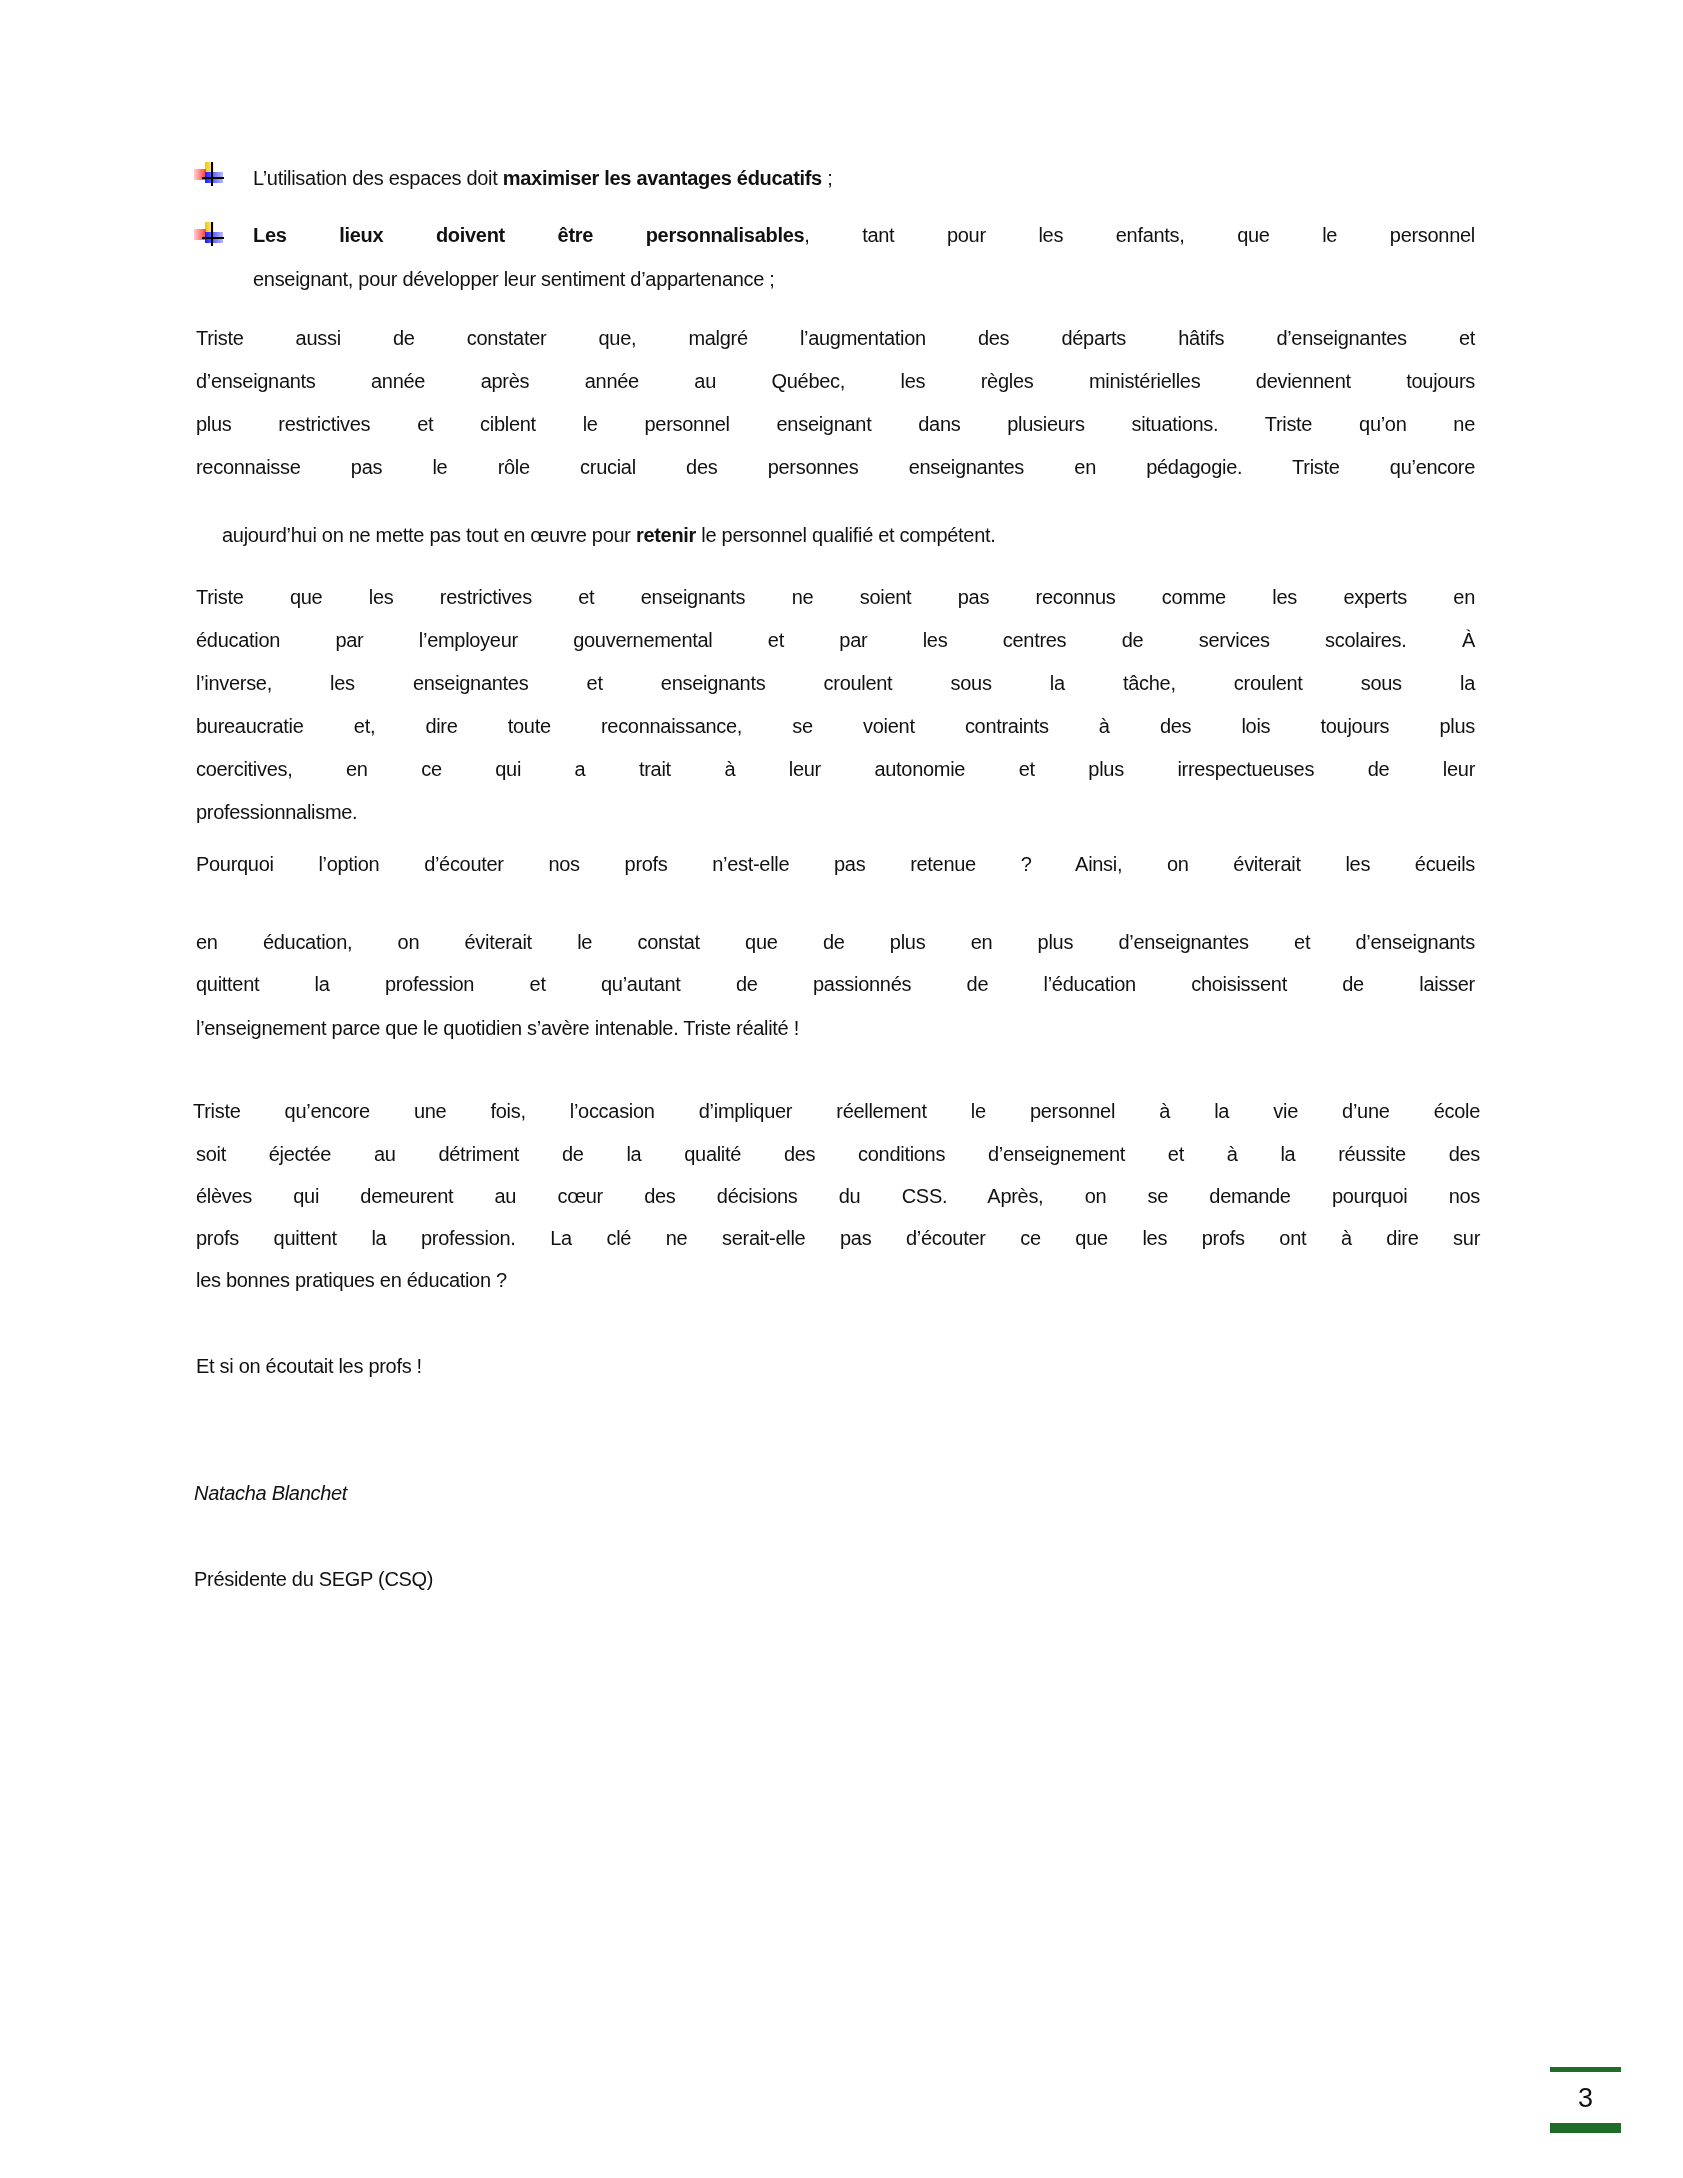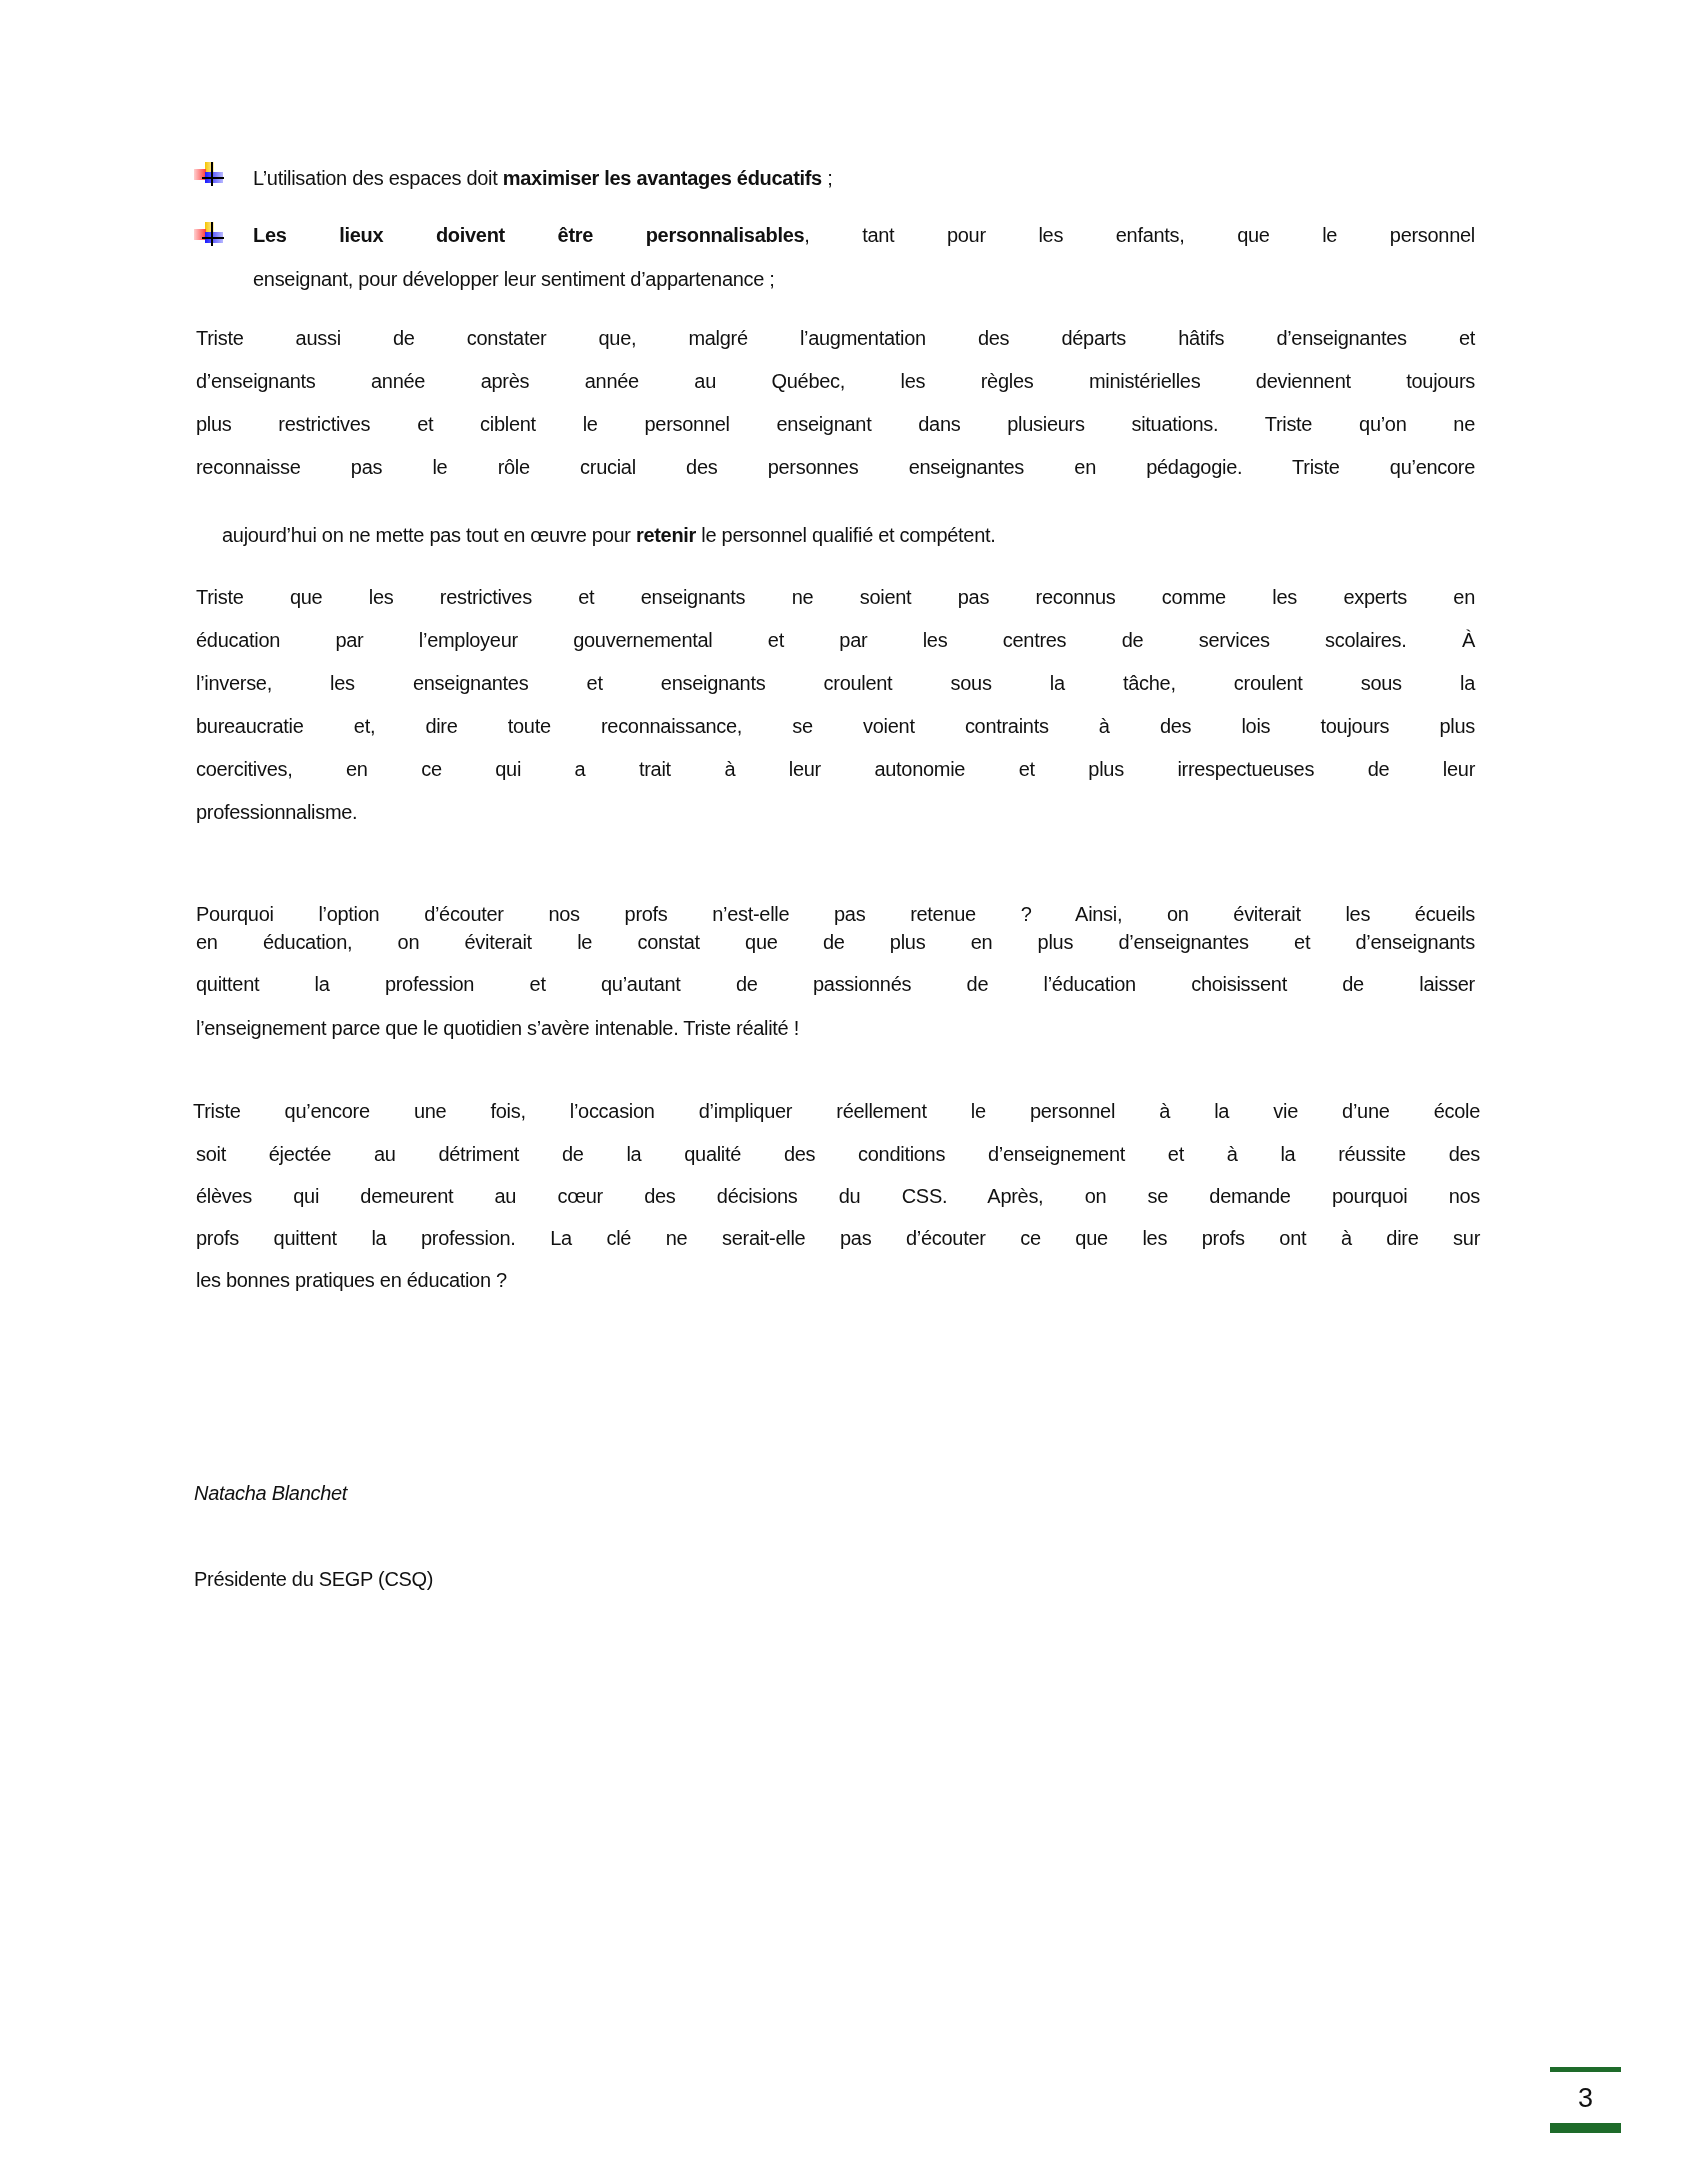--- a/index.html
+++ b/index.html
@@ -133,34 +133,35 @@
   <div>
     <div class="line just" style="top:582px;">Triste que les restrictives et enseignants ne soient pas reconnus comme les experts en</div>
     <div class="line just" style="top:625px;">éducation par l’employeur gouvernemental et par les centres de services scolaires. À</div>
     <div class="line just" style="top:668px;">l’inverse, les enseignantes et enseignants croulent sous la tâche, croulent sous la</div>
     <div class="line just" style="top:711px;">bureaucratie et, dire toute reconnaissance, se voient contraints à des lois toujours plus</div>
     <div class="line just" style="top:754px;">coercitives, en ce qui a trait à leur autonomie et plus irrespectueuses de leur</div>
     <div class="line" style="top:797px;">professionnalisme.</div>
   </div>
 
   <div>
-    <div class="line just" style="top:899px;">Pourquoi l’option d’écouter nos profs n’est-elle pas retenue ? Ainsi, on éviterait les écueils</div>
+    <div class="line just" style="top:849px;">Pourquoi l’option d’écouter nos profs n’est-elle pas retenue ? Ainsi, on éviterait les écueils</div>
     <div class="line just" style="top:927px;">en éducation, on éviterait le constat que de plus en plus d’enseignantes et d’enseignants</div>
     <div class="line just" style="top:969px;">quittent la profession et qu’autant de passionnés de l’éducation choisissent de laisser</div>
     <div class="line" style="top:1013px;">l’enseignement parce que le quotidien s’avère intenable. Triste réalité !</div>
   </div>
 
   <div>
     <div class="line just" style="top:1096px; left:193px; width:1287px;">Triste qu’encore une fois, l’occasion d’impliquer réellement le personnel à la vie d’une école</div>
     <div class="line just" style="top:1139px; width:1284px;">soit éjectée au détriment de la qualité des conditions d’enseignement et à la réussite des</div>
     <div class="line just" style="top:1181px; width:1284px;">élèves qui demeurent au cœur des décisions du CSS. Après, on se demande pourquoi nos</div>
     <div class="line just" style="top:1223px; width:1284px;">profs quittent la profession. La clé ne serait-elle pas d’écouter ce que les profs ont à dire sur</div>
     <div class="line" style="top:1265px;">les bonnes pratiques en éducation ?</div>
   </div>
 
+  <div class="line" style="top:1351px;">Et si on écoutait les profs !</div>
 
   <div>
     <div class="line ital" style="top:1478px; left:194px;">Natacha Blanchet</div>
     <div class="line" style="top:1564px; left:194px;">Présidente du SEGP (CSQ)</div>
   </div>
 
   <div class="page-number-box">
     <div class="top-rule" style="background: rgb(30, 107, 42);"></div>
     <div class="num">3</div>
     <div class="bottom-rule" style="background: rgb(30, 107, 42);"></div>

